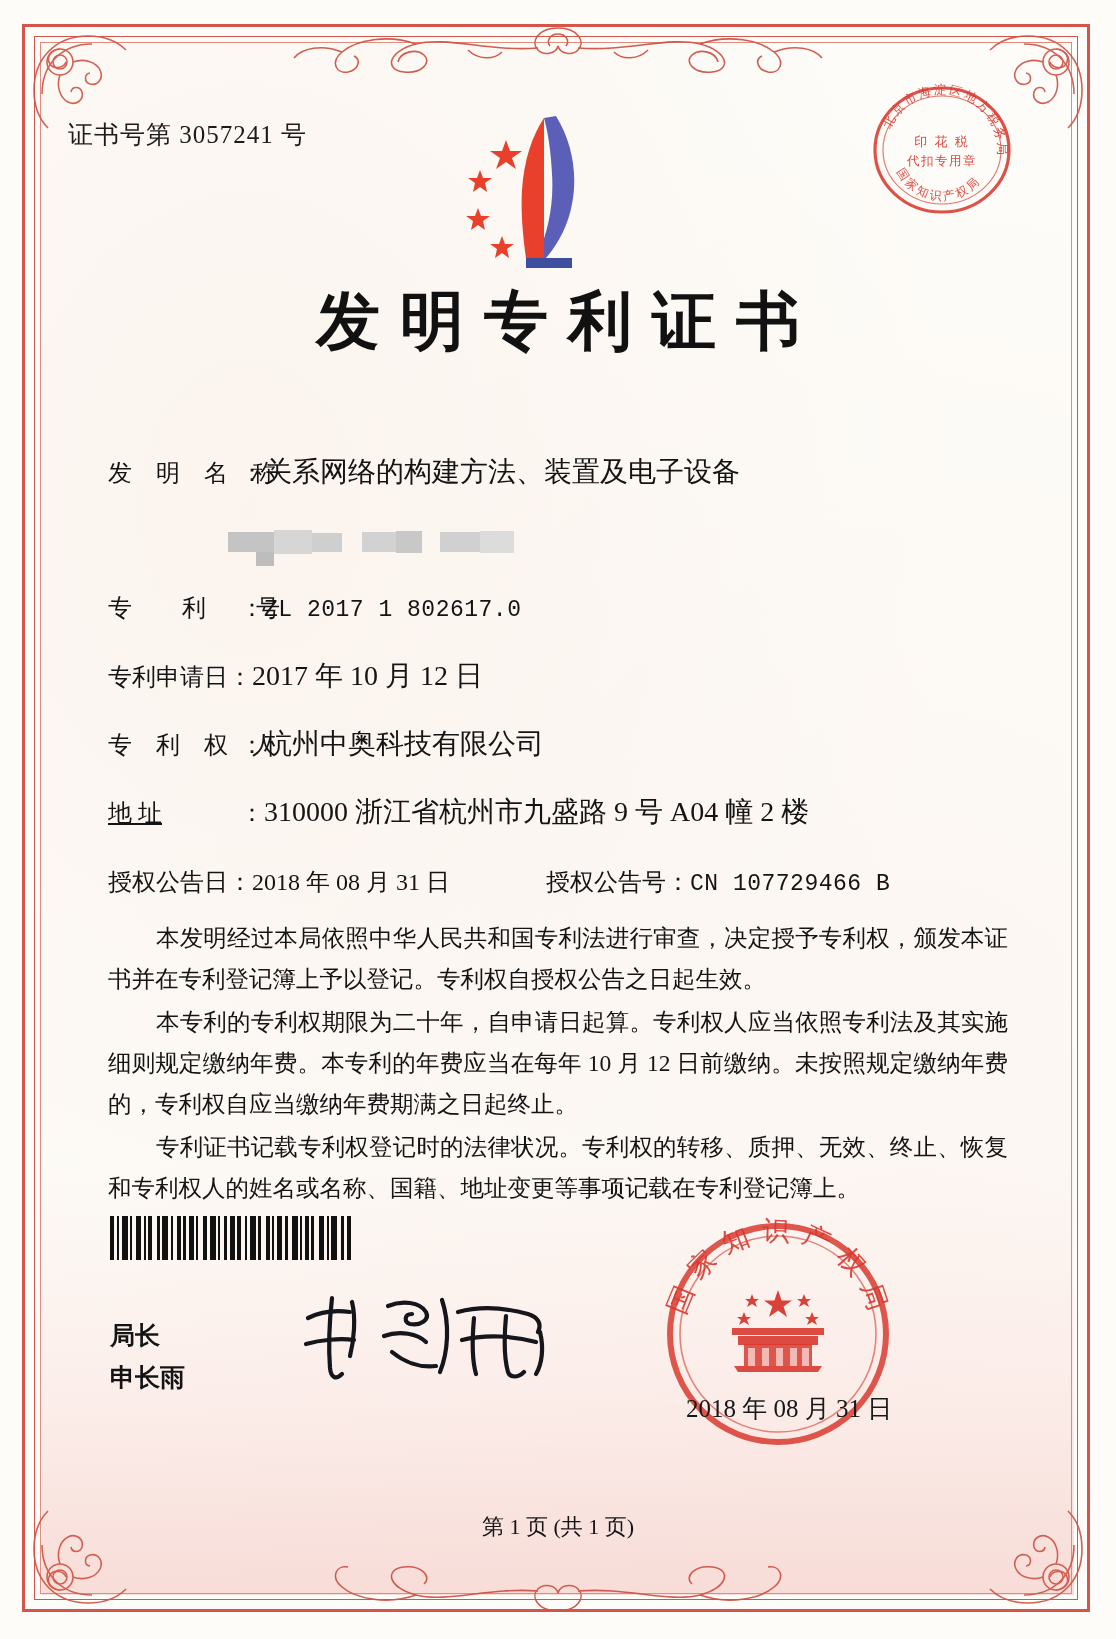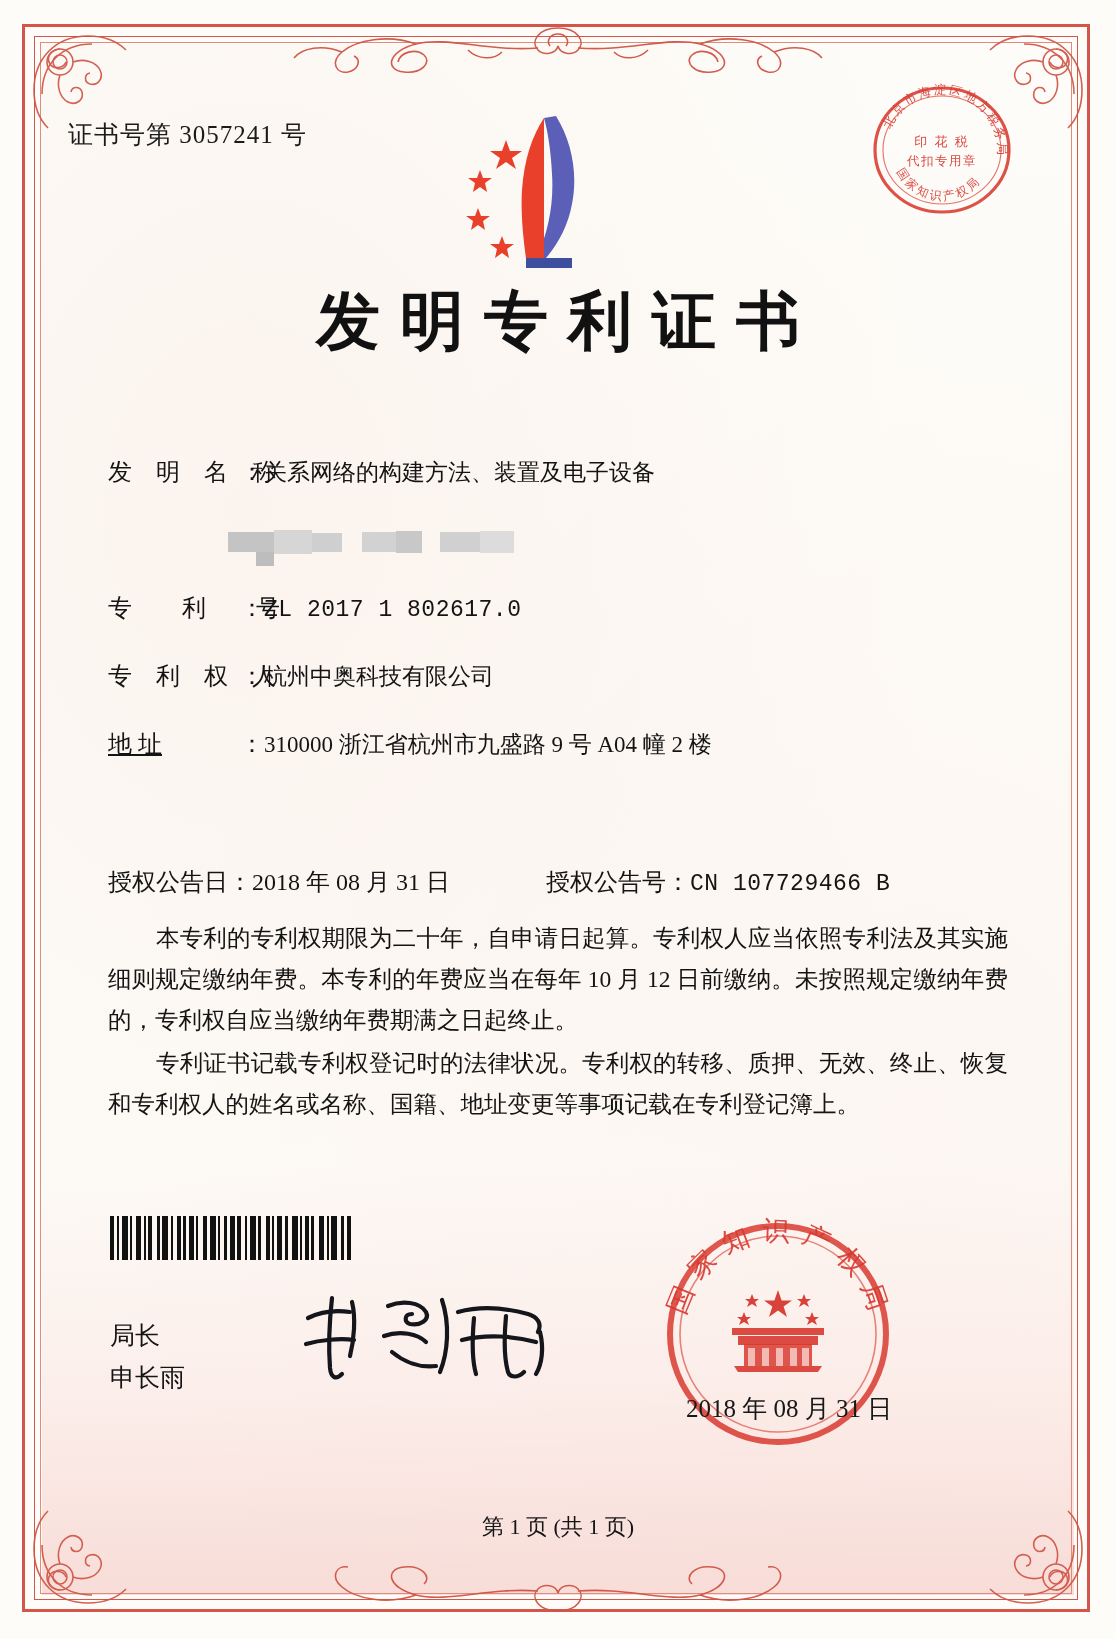--- a/index.html
+++ b/index.html
@@ -134,21 +134,21 @@
     line-height: 68px;
     white-space: nowrap;
   }
   .flabel {
     display: inline-block;
     font-size: 24px;
     color: #141414;
   }
   .fvalue {
     display: inline-block;
-    font-size: 23px;
+    font-size: 28px;
     color: #141414;
   }
   .lbl-w4 { width: 132px; letter-spacing: 9px; }
   .lbl-w-pnum { width: 132px; letter-spacing: 22px; }
   .lbl-plain { letter-spacing: 0px; }
   .lbl-addr { width: 132px; letter-spacing: 0px; text-decoration: underline; }
   .mono {
     font-family: "Liberation Mono", "DejaVu Sans Mono", monospace;
     font-size: 23px;
     letter-spacing: 0.5px;
@@ -204,20 +204,21 @@
   }
   .barcode i { display: block; background: #111; height: 100%; }
 
   
   .sig-label {
     position: absolute;
     left: 110px; top: 1315px;
     font-size: 25px;
     color: #141414;
     line-height: 42px;
+    font-weight: bold;
   }
   .sig-hand {
     position: absolute;
     left: 292px; top: 1282px;
     width: 280px; height: 110px;
     color: #15151c;
   }
   .sig-hand svg { width:100%; height:100%; display:block; }
 
   
@@ -383,20 +384,23 @@
     <div class="frow">
       <span class="flabel lbl-w4">发 明 名 称</span><span class="flabel lbl-plain">：</span><span class="fvalue">关系网络的构建方法、装置及电子设备</span>
     </div>
 
     <div class="frow"></div>
 
     <div class="frow">
       <span class="flabel lbl-w-pnum">专 利 号</span><span class="flabel lbl-plain">：</span><span class="fvalue mono">ZL 2017 1 802617.0</span>
     </div>
 
+    <div class="frow">
+      <span class="flabel lbl-plain">专利申请日</span><span class="flabel lbl-plain">：</span><span class="fvalue">2017 年 10 月 12 日</span>
+    </div>
 
     <div class="frow">
       <span class="flabel lbl-w4">专 利 权 人</span><span class="flabel lbl-plain">：</span><span class="fvalue">杭州中奥科技有限公司</span>
     </div>
 
     <div class="frow">
       <span class="flabel lbl-addr"><span>地 址</span></span><span class="flabel lbl-plain">：</span><span class="fvalue">310000 浙江省杭州市九盛路 9 号 A04 幢 2 楼</span>
     </div>
 
   </div>
@@ -411,20 +415,21 @@
     <i style="left:212px; top:2px;  width:40px; height:20px; background:#d0d0d0;"></i>
     <i style="left:252px; top:1px;  width:34px; height:22px; background:#dcdcdc;"></i>
   </div>
 
   <div class="pubrow">
     <span>授权公告日</span><span>：</span><span>2018 年 08 月 31 日</span>
     <span class="second"><span>授权公告号</span><span>：</span><span class="mono">CN 107729466 B</span></span>
   </div>
 
   <div class="body-text">
+    <p>本发明经过本局依照中华人民共和国专利法进行审查，决定授予专利权，颁发本证书并在专利登记簿上予以登记。专利权自授权公告之日起生效。</p>
     <p>本专利的专利权期限为二十年，自申请日起算。专利权人应当依照专利法及其实施细则规定缴纳年费。本专利的年费应当在每年 10 月 12 日前缴纳。未按照规定缴纳年费的，专利权自应当缴纳年费期满之日起终止。</p>
     <p>专利证书记载专利权登记时的法律状况。专利权的转移、质押、无效、终止、恢复和专利权人的姓名或名称、国籍、地址变更等事项记载在专利登记簿上。</p>
   </div>
 
   <div class="barcode">
     <i style="width:4px"></i>
       <i style="width:3px;background:transparent"></i>
     <i style="width:2px"></i>
       <i style="width:3px;background:transparent"></i>
     <i style="width:6px"></i>

